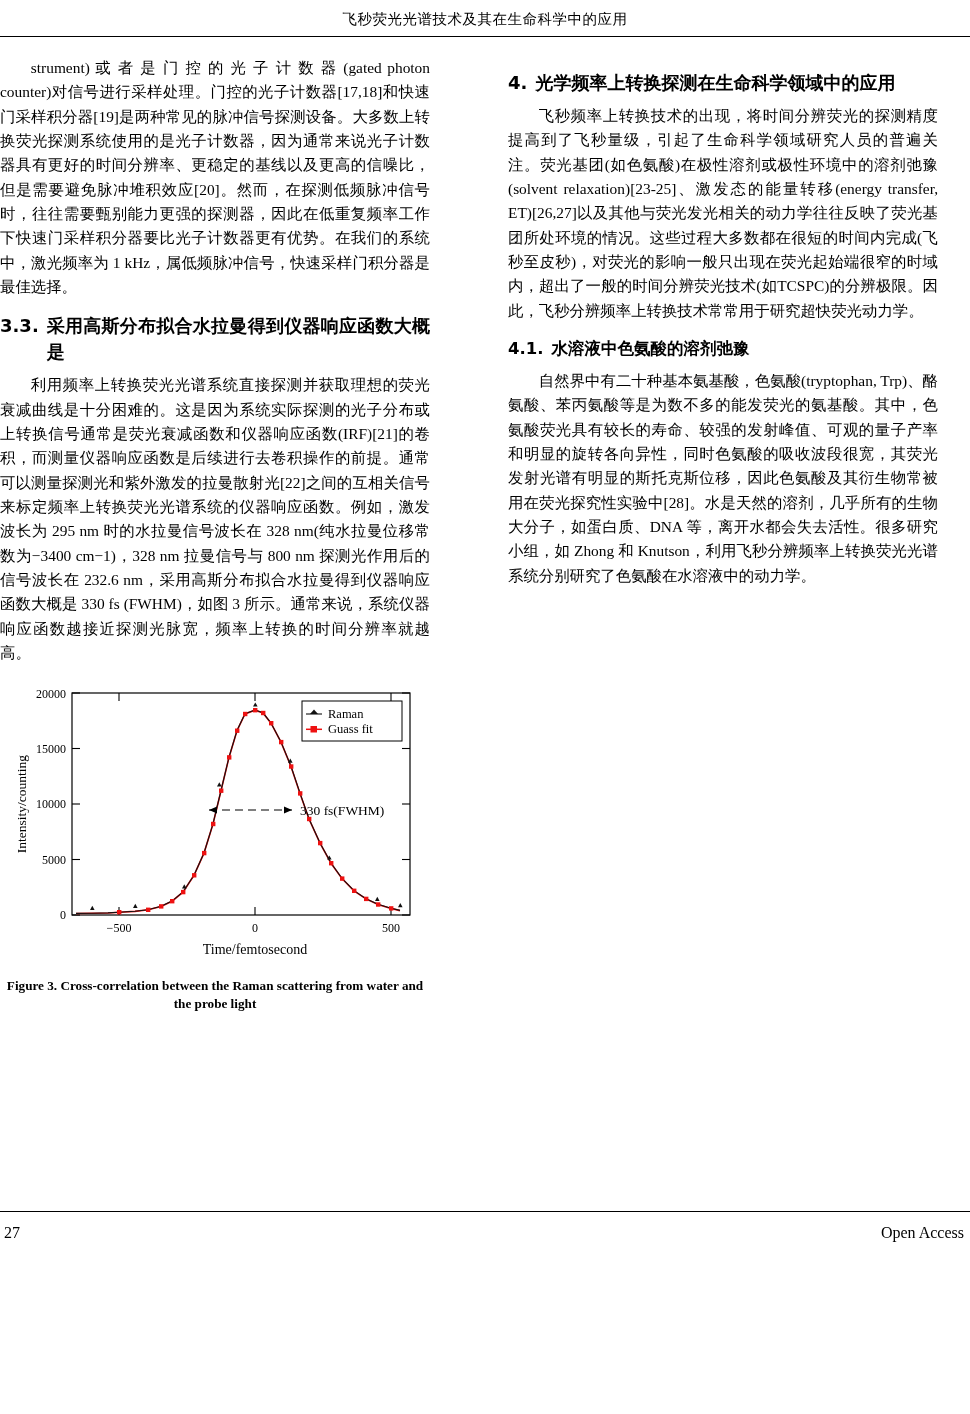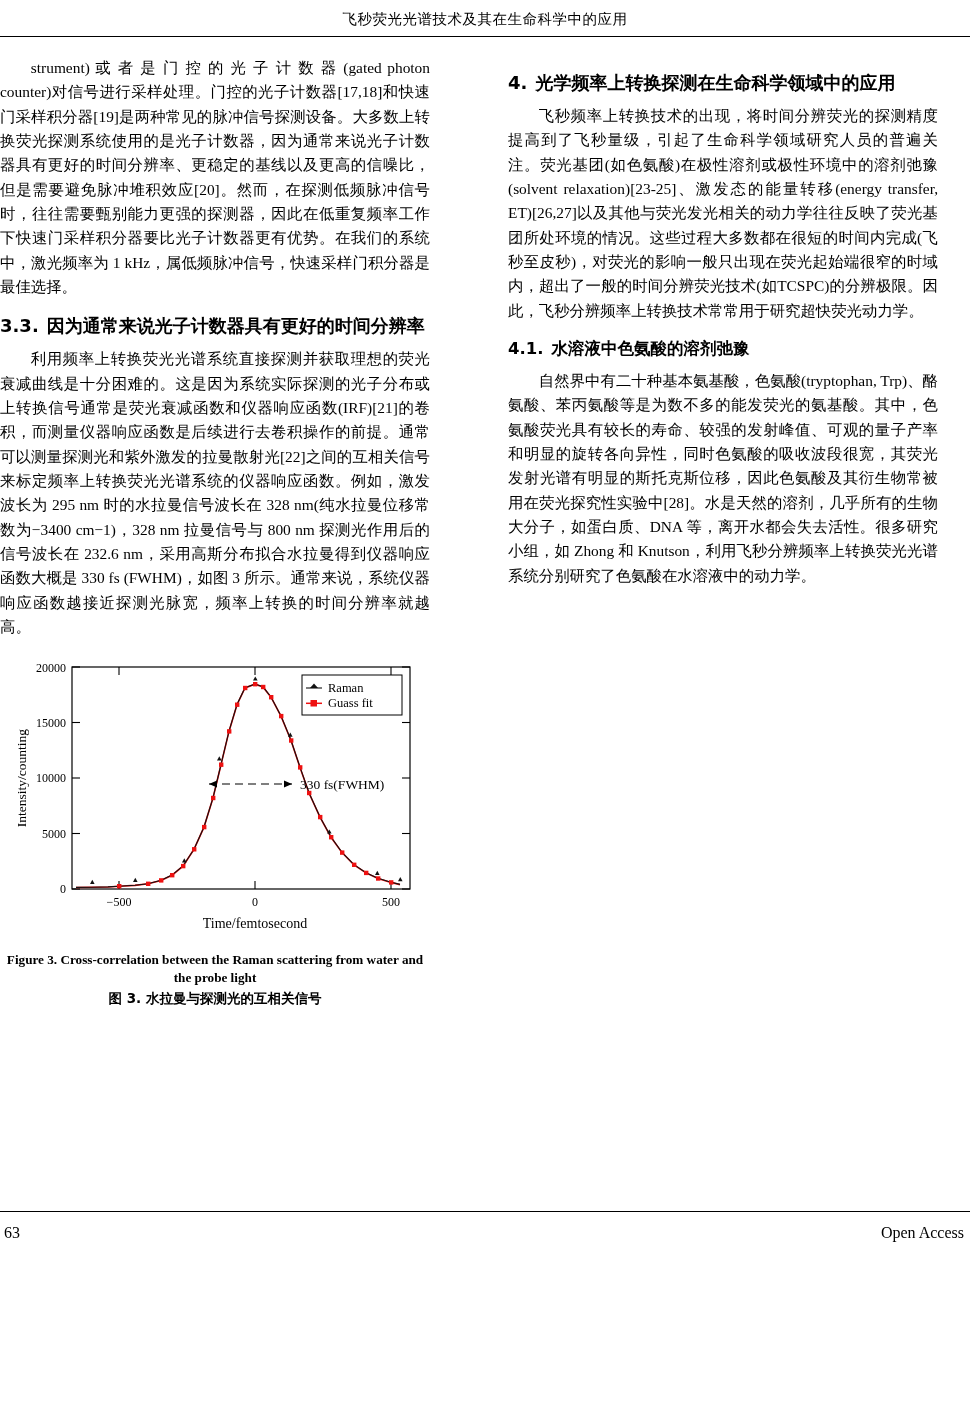--- a/index.html
+++ b/index.html
@@ -133,21 +133,21 @@
   <div class="running-head">飞秒荧光光谱技术及其在生命科学中的应用</div>
   <div class="head-rule"></div>
 
   <div class="col col-left">
 
     <p><span>strument) 或 者 是 门 控 的 光 子 计 数 器 (gated photon counter)对信号进行采样处理。门控的光子计数器[17,18]和快速门采样积分器[19]是两种常见的脉冲信号探测设备。大多数上转换荧光探测系统使用的是光子计数器，因为通常来说光子计数器具有更好的时间分辨率、更稳定的基线以及更高的信噪比，但是需要避免脉冲堆积效应[20]。然而，在探测低频脉冲信号时，往往需要甄别能力更强的探测器，因此在低重复频率工作下快速门采样积分器要比光子计数器更有优势。在我们的系统中，激光频率为 1 kHz，属低频脉冲信号，快速采样门积分器是最佳选择。</span></p>
 
     <h3 class="sec">
       <span class="sec-row">
         <span class="sec-num">3.3.</span>
-        <span class="sec-txt">因为通常来说光子计数器具有更好的时间分辨率</span>
+        <span class="sec-txt">采用高斯分布拟合水拉曼得到仪器响应函数大概是</span>
       </span>
     </h3>
 
     <p><span>利用频率上转换荧光光谱系统直接探测并获取理想的荧光衰减曲线是十分困难的。这是因为系统实际探测的光子分布或上转换信号通常是荧光衰减函数和仪器响应函数(IRF)[21]的卷积，而测量仪器响应函数是后续进行去卷积操作的前提。通常可以测量探测光和紫外激发的拉曼散射光[22]之间的互相关信号来标定频率上转换荧光光谱系统的仪器响应函数。例如，激发波长为 295 nm 时的水拉曼信号波长在 328 nm(纯水拉曼位移常数为−3400 cm−1)，328 nm 拉曼信号与 800 nm 探测光作用后的信号波长在 232.6 nm，采用高斯分布拟合水拉曼得到仪器响应函数大概是 330 fs (FWHM)，如图 3 所示。通常来说，系统仪器响应函数越接近探测光脉宽，频率上转换的时间分辨率就越高。</span></p>
 
     <div class="figure-block">
       <div class="chart-wrap">
         <svg class="chart" width="430" height="290" viewBox="0 0 430 290">
 
           <g id="plot-frame">
@@ -253,21 +253,20 @@
             <polygon points="310,35 318,35 314,30.5" fill="#111"></polygon>
             <line x1="306" y1="35" x2="322" y2="35" stroke="#111" stroke-width="1.1"></line>
             <text x="328" y="39" font-family="Liberation Serif, serif" font-size="12.5">Raman</text>
             <rect x="310.5" y="47" width="6.5" height="6.5" fill="#ee1111"></rect>
             <line x1="306" y1="50.3" x2="322" y2="50.3" stroke="#ee1111" stroke-width="1.5"></line>
             <text x="328" y="54" font-family="Liberation Serif, serif" font-size="12.5">Guass fit</text>
           </g>
         </svg>
       </div>
       <div class="fig-caption-en">Figure 3. Cross-correlation between the Raman scattering from water and the probe light</div>
-      <div class="fig-caption-cn">图 3. 水拉曼与探测光的互相关信号</div>
     </div>
   </div>
 
   <div class="col col-right">
 
 
     <h3 class="sec">
       <span class="sec-row">
         <span class="sec-num">4.</span>
         <span class="sec-txt">光学频率上转换探测在生命科学领域中的应用</span>
@@ -280,15 +279,15 @@
       <span class="sec-row">
         <span class="sec-num">4.1.</span>
         <span class="sec-txt">水溶液中色氨酸的溶剂弛豫</span>
       </span>
     </h3>
 
     <p><span>自然界中有二十种基本氨基酸，色氨酸(tryptophan, Trp)、酪氨酸、苯丙氨酸等是为数不多的能发荧光的氨基酸。其中，色氨酸荧光具有较长的寿命、较强的发射峰值、可观的量子产率和明显的旋转各向异性，同时色氨酸的吸收波段很宽，其荧光发射光谱有明显的斯托克斯位移，因此色氨酸及其衍生物常被用在荧光探究性实验中[28]。水是天然的溶剂，几乎所有的生物大分子，如蛋白质、DNA 等，离开水都会失去活性。很多研究小组，如 Zhong 和 Knutson，利用飞秒分辨频率上转换荧光光谱系统分别研究了色氨酸在水溶液中的动力学。</span></p>
   </div>
 
   <div class="footer-rule"></div>
-  <div class="footer-left">63</div>
+  <div class="footer-left">27</div>
   <div class="footer-right">Open Access</div>
 </div>
 
 </body></html>

